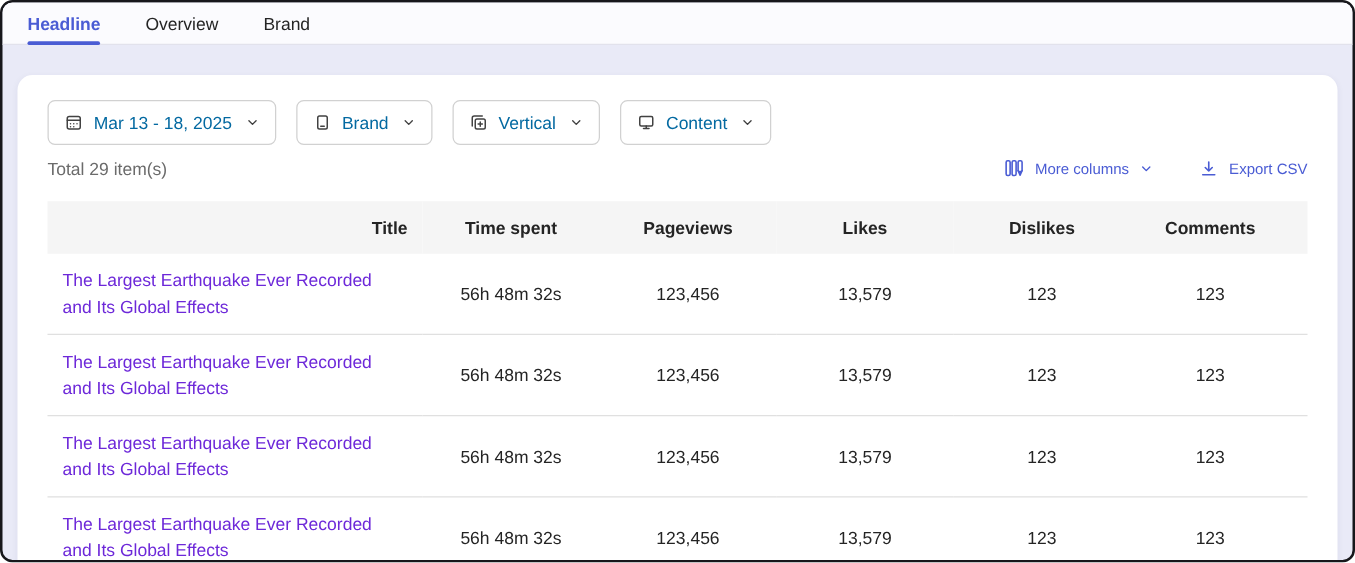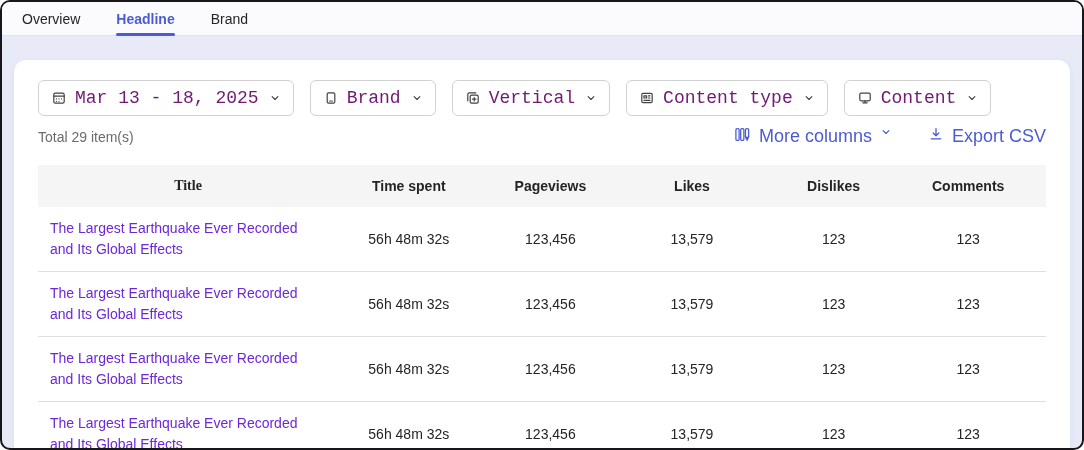--- a/index.html
+++ b/index.html
@@ -58,62 +58,63 @@
   .filters { display: flex; gap: 16px; flex-wrap: nowrap; }
   .filter-btn {
     display: inline-flex;
     align-items: center;
     gap: 8px;
     height: 36px;
     padding: 0 12px;
     border: 1px solid #d1d1d1;
     border-radius: 6px;
     background: #ffffff;
-    font-size: 18px;
-    color: #701a75;
+    font-size: 14px;
+    color: #0369a1;
     cursor: pointer;
     white-space: nowrap;
-    font-family: Liberation Mono, monospace;
+    font-family: Liberation Sans, sans-serif;
   }
   .filter-btn svg.icon { flex: 0 0 auto; }
   .filter-btn .chev { margin-left: 2px; }
   
   .meta-row {
     display: flex;
     align-items: center;
     margin-top: 10px;
   }
   .total-label { font-size: 14px; color: #6b6b6b; }
   .meta-actions { margin-left: auto; display: flex; align-items: center; gap: 36px; }
   .link-btn {
     display: inline-flex;
+    align-items: center;
     gap: 8px;
     background: none;
     border: none;
-    font-size: 18px;
+    font-size: 12px;
     color: #4a5cd4;
     cursor: pointer;
     font-family: "Liberation Sans", sans-serif;
   }
   
   table.data {
     width: 100%;
     border-collapse: collapse;
     margin-top: 18px;
     table-layout: fixed;
   }
   table.data thead th {
     background: #f5f5f5;
     font-size: 14px;
     font-weight: 700;
     color: #242424;
     padding: 13px 12px;
     white-space: nowrap;
   }
-  table.data thead th.col-title { text-align: center; width: 300px; font-family: Liberation Serif, serif; }
+  table.data thead th.col-title { text-align: right; width: 300px; }
   table.data thead th.col-comments { padding-right: 26px; }
   table.data td {
     font-size: 14px;
     color: #242424;
     text-align: center;
     padding: 11px 12px;
     border-bottom: 1px solid #e0e0e0;
     vertical-align: middle;
     line-height: 21px;
   }
@@ -127,29 +128,29 @@
     display: inline-block;
     max-width: 270px;
   }
 </style>
 </head>
 <body>
 
 <div class="screen">
 
   <div class="tabbar">
-    <div class="tab">
-      <span>Overview</span>
-
-    </div>
     <div class="tab active">
       <span>Headline</span>
       <span class="underline"></span>
     </div>
     <div class="tab">
+      <span>Overview</span>
+
+    </div>
+    <div class="tab">
       <span>Brand</span>
 
     </div>
   </div>
 
   <div class="card">
 
     <div class="filters">
 
       <button class="filter-btn">
@@ -182,31 +183,20 @@
           <rect x="5.2" y="5.2" width="8" height="8" rx="1.4"></rect>
           <path d="M10.8 2.8H4.4c-.9 0-1.6.7-1.6 1.6v6.4"></path>
           <path d="M9.2 7.5v3.4M7.5 9.2h3.4"></path>
         </svg>
         <span>Vertical</span>
         <svg class="chev" width="12" height="12" viewBox="0 0 16 16" fill="none" stroke="#424242" stroke-width="1.5" stroke-linecap="round" stroke-linejoin="round">
           <path d="M4.2 6.2L8 10l3.8-3.8"></path>
         </svg>
       </button>
 
-      <button class="filter-btn">
-        <svg class="icon" width="16" height="16" viewBox="0 0 16 16" fill="none" stroke="#424242" stroke-width="1.2" stroke-linecap="round" stroke-linejoin="round">
-          <rect x="2.8" y="3.4" width="10.4" height="9.2" rx="1.4"></rect>
-          <rect x="5" y="5.8" width="2.6" height="2.2"></rect>
-          <path d="M9.4 5.8H11M9.4 8H11M5 10.4h6"></path>
-        </svg>
-        <span>Content type</span>
-        <svg class="chev" width="12" height="12" viewBox="0 0 16 16" fill="none" stroke="#424242" stroke-width="1.5" stroke-linecap="round" stroke-linejoin="round">
-          <path d="M4.2 6.2L8 10l3.8-3.8"></path>
-        </svg>
-      </button>
 
       <button class="filter-btn">
         <svg class="icon" width="16" height="16" viewBox="0 0 16 16" fill="none" stroke="#424242" stroke-width="1.2" stroke-linecap="round" stroke-linejoin="round">
           <rect x="2.8" y="3.2" width="10.4" height="7.6" rx="1.2"></rect>
           <path d="M8 10.8v1.9M5.8 12.8h4.4"></path>
         </svg>
         <span>Content</span>
         <svg class="chev" width="12" height="12" viewBox="0 0 16 16" fill="none" stroke="#424242" stroke-width="1.5" stroke-linecap="round" stroke-linejoin="round">
           <path d="M4.2 6.2L8 10l3.8-3.8"></path>
         </svg>

